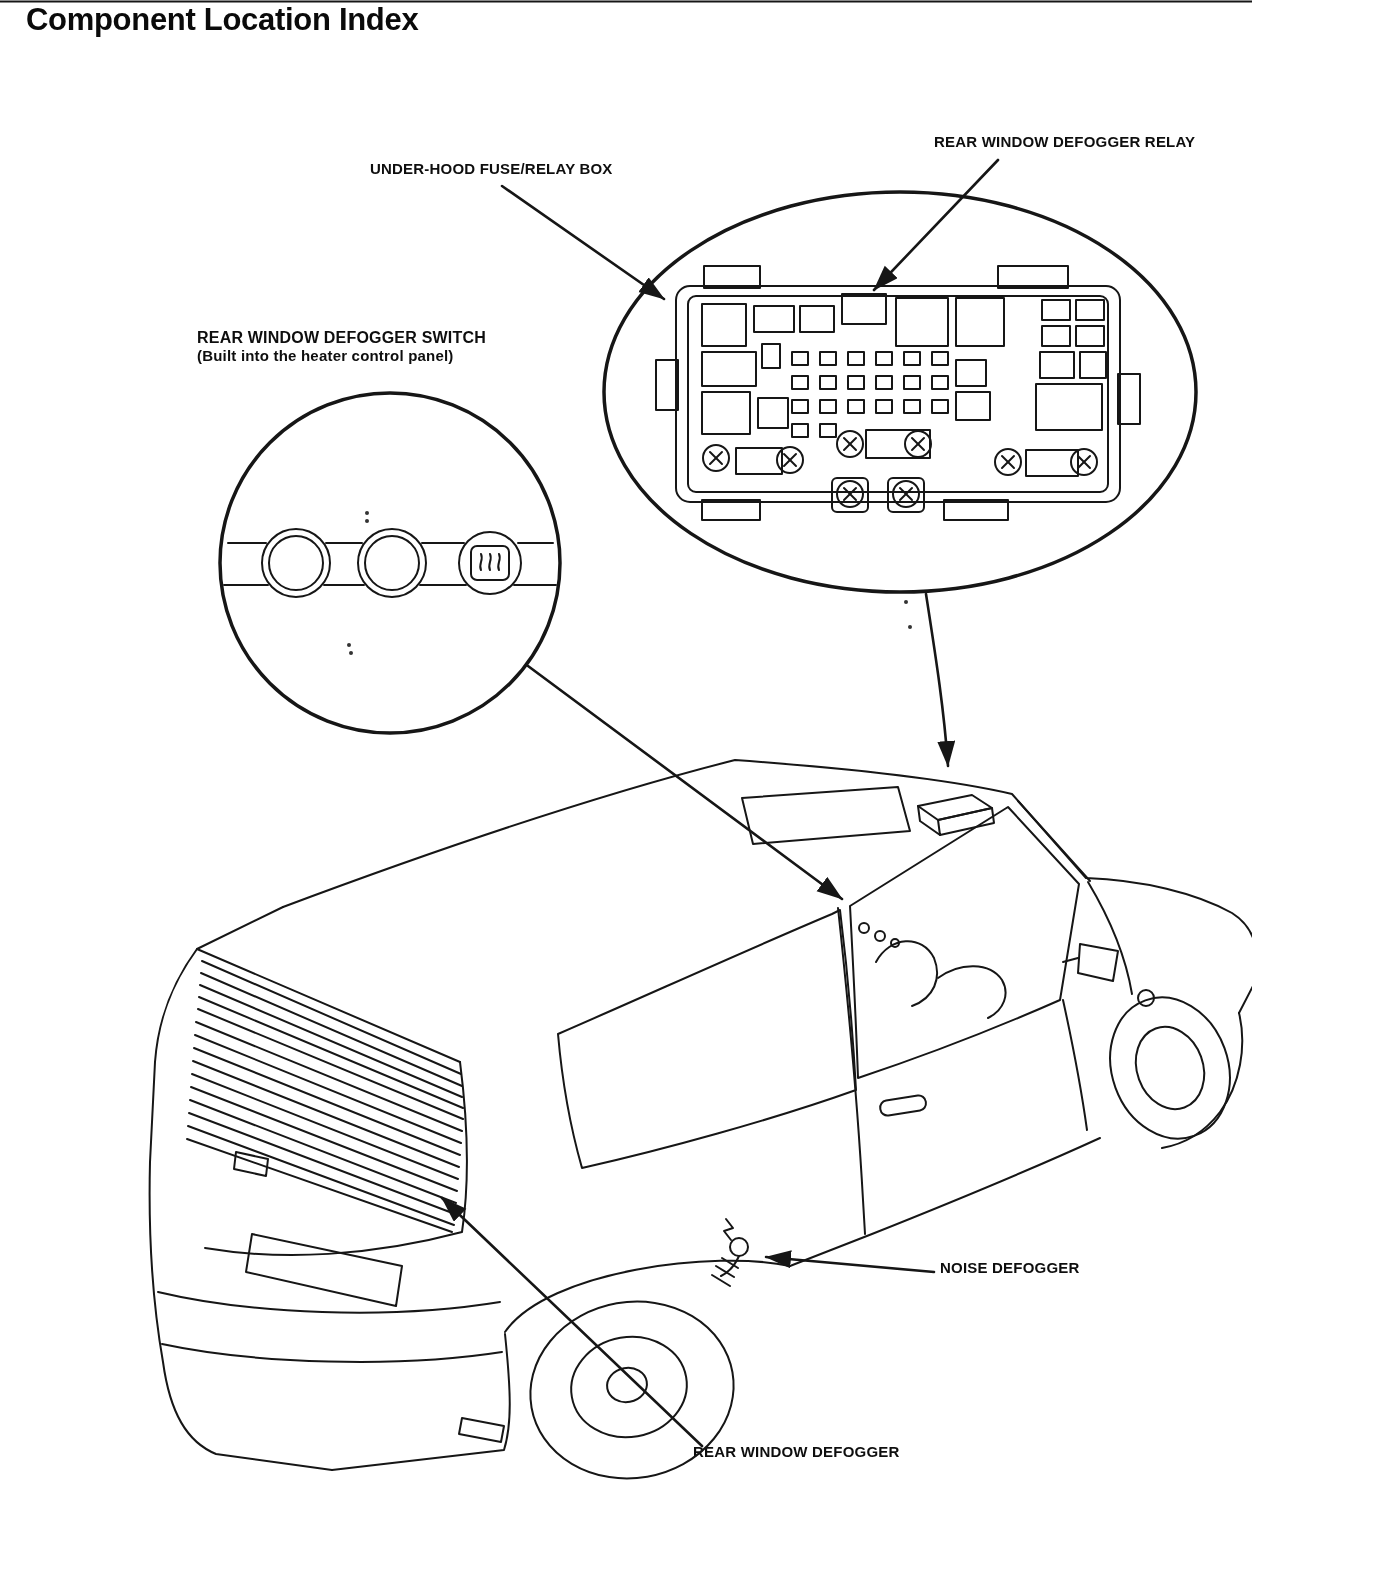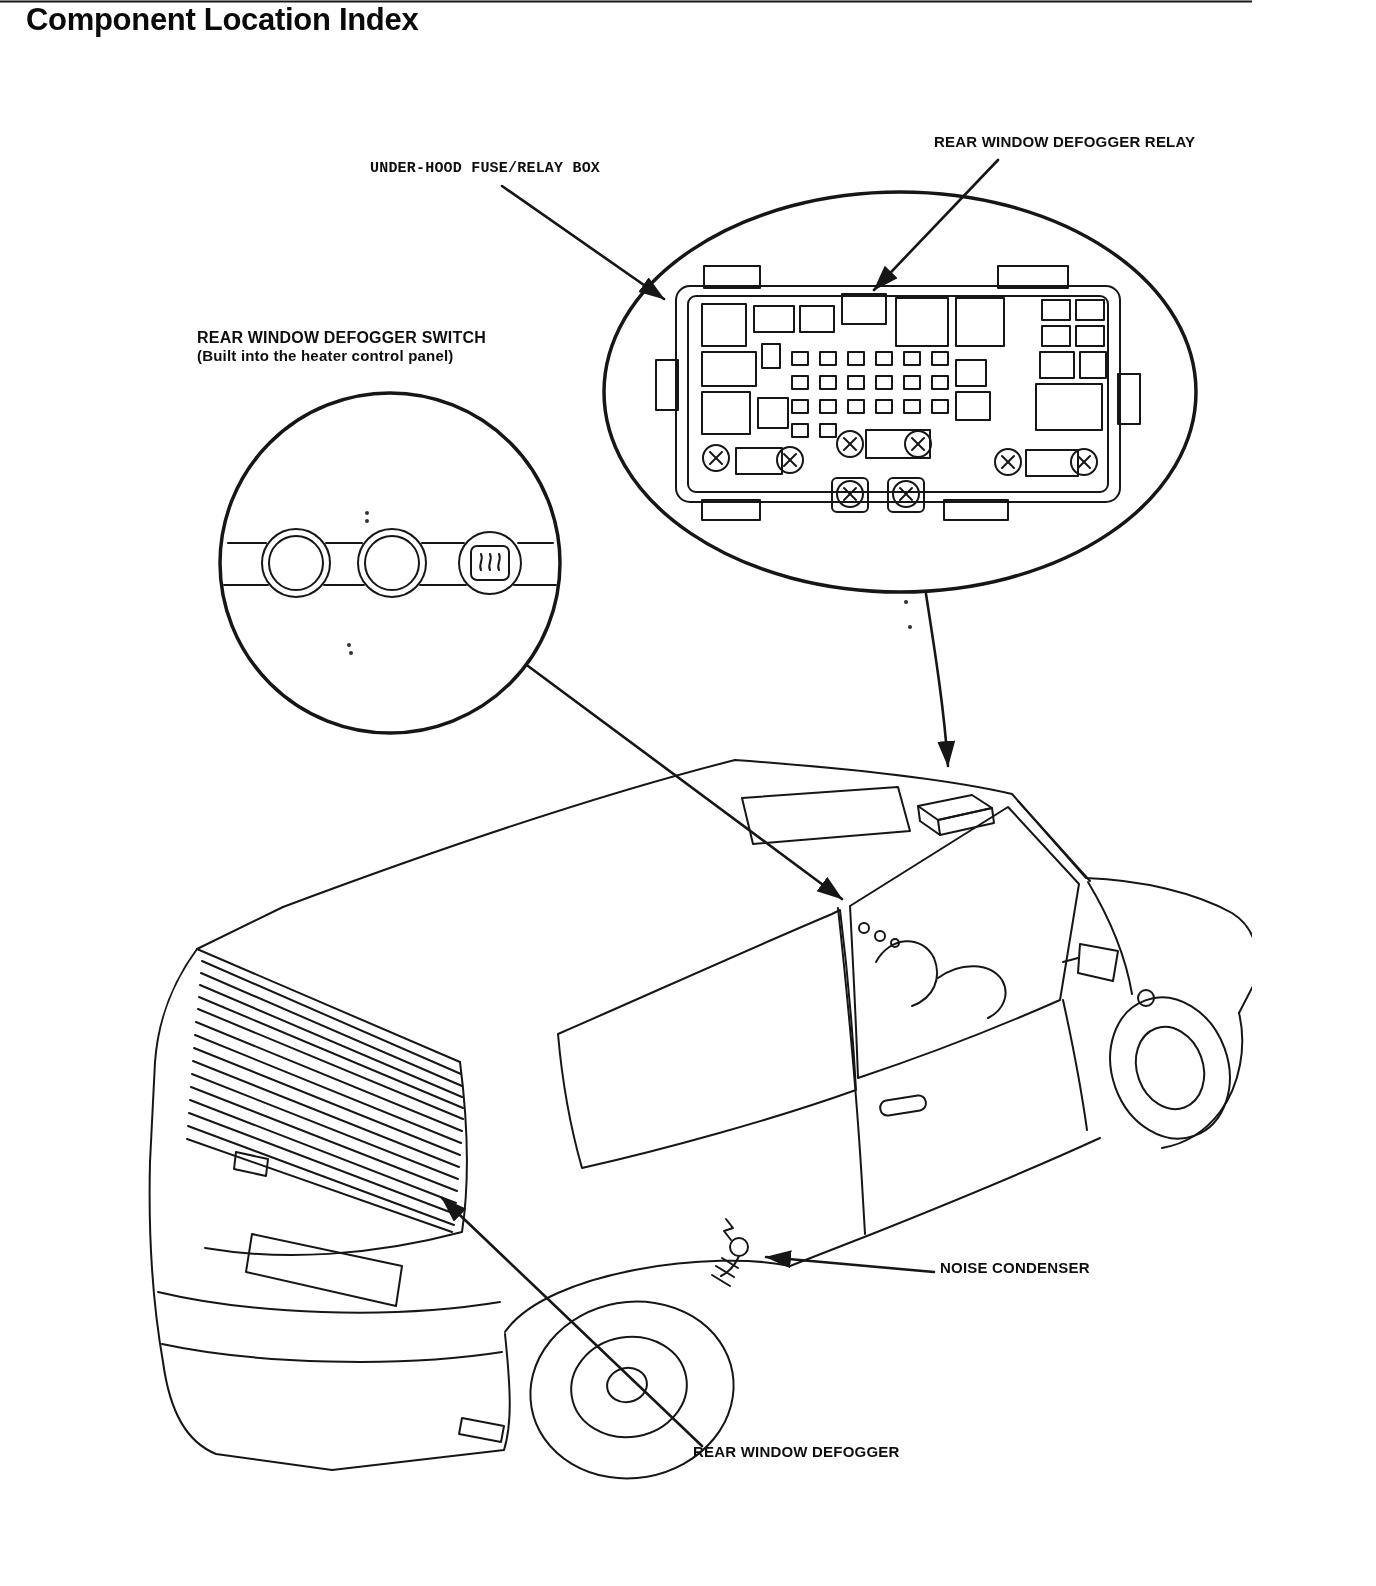--- a/index.html
+++ b/index.html
@@ -30,29 +30,29 @@
   .lbl-switch-main{font-size:16px;display:block;line-height:1.1;}
   .lbl-switch-note{font-size:15px;display:block;line-height:1.2;}
 </style>
 </head>
 <body>
 
 <div id="page">
 
   <div id="title" class="label">Component Location Index</div>
 
-  <div class="label lbl-main" style="left:370px;top:160px;font-family:Liberation Mono, monospace;">UNDER-HOOD FUSE/RELAY BOX</div>
+  <div class="label lbl-main" style="left:370px;top:160px;">UNDER-HOOD FUSE/RELAY BOX</div>
   <div class="label lbl-main" style="left:934px;top:133px;">REAR WINDOW DEFOGGER RELAY</div>
 
   <div class="label" style="left:197px;top:329px;">
     <span class="lbl-switch-main">REAR WINDOW DEFOGGER SWITCH</span>
     <span class="lbl-switch-note">(Built into the heater control panel)</span>
   </div>
 
-  <div class="label lbl-main" style="left:940px;top:1259px;">NOISE CONDENSER</div>
+  <div class="label lbl-main" style="left:940px;top:1259px;">NOISE DEFOGGER</div>
   <div class="label lbl-main" style="left:693px;top:1443px;">REAR WINDOW DEFOGGER</div>
 
   <svg id="diagram-svg" width="1376" height="1586" viewBox="0 0 1376 1586">
     <defs>
       <marker id="ah" markerUnits="userSpaceOnUse" markerWidth="28" markerHeight="20" refX="25" refY="9" orient="auto">
         <path d="M0,0 L26,9 L0,18 Z" fill="#161616"></path>
       </marker>
     </defs>
 
     <g fill="none" stroke="#161616" stroke-width="2" stroke-linecap="round" stroke-linejoin="round">

